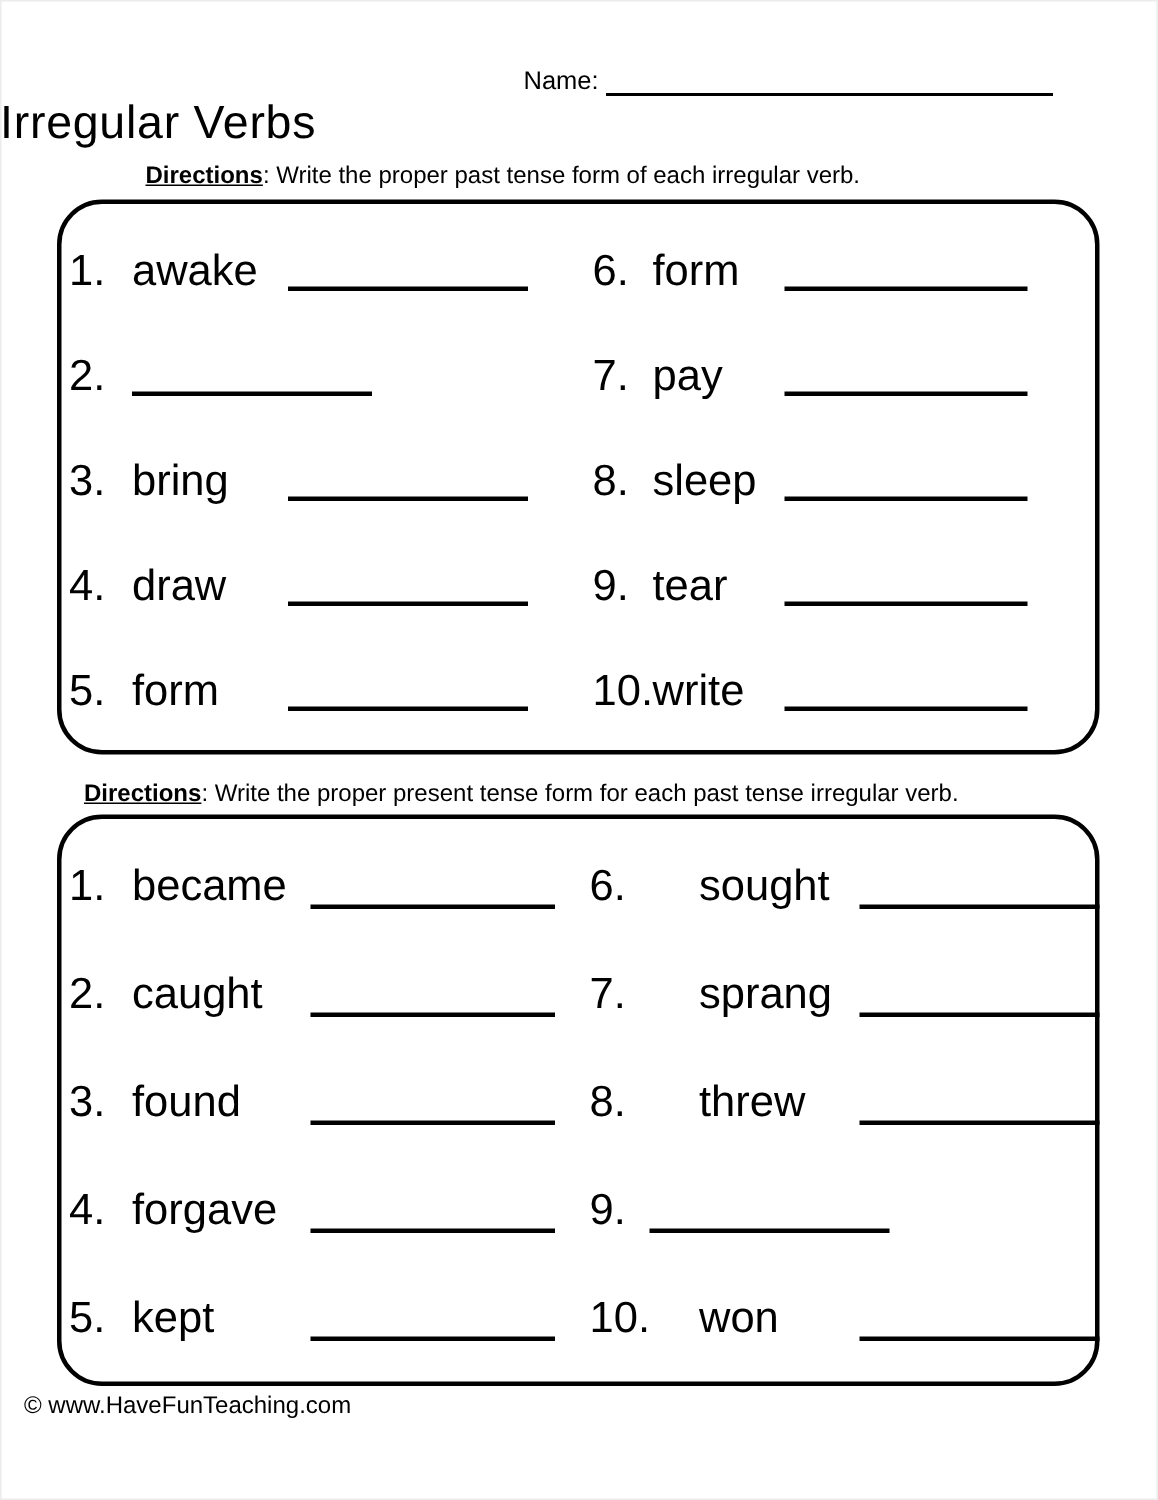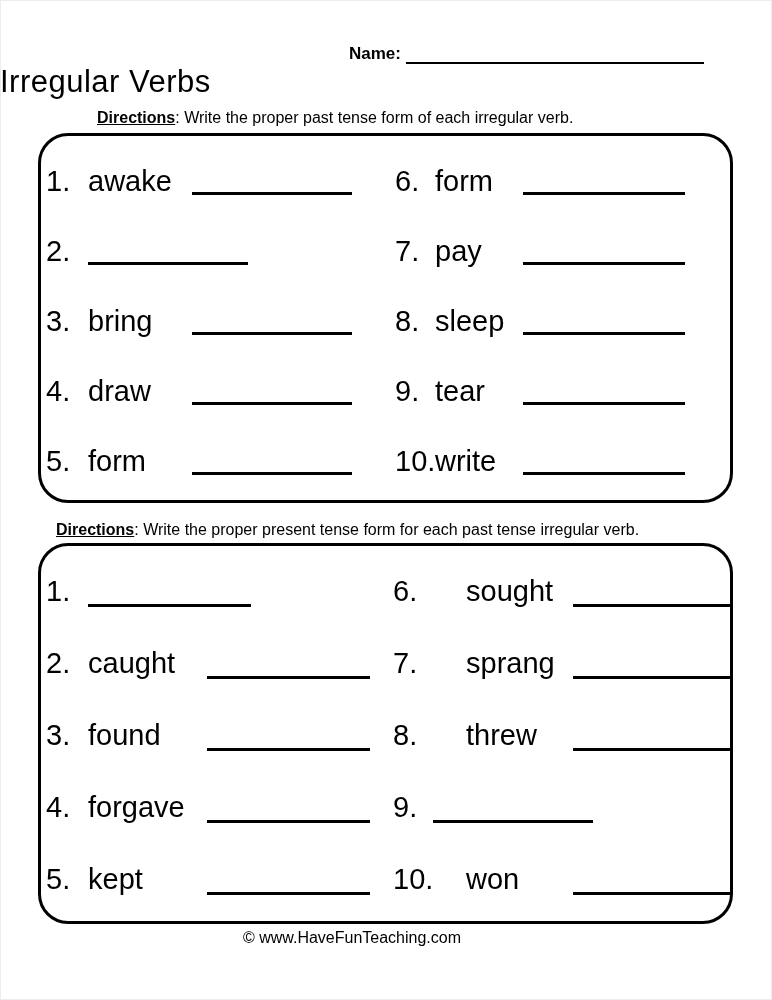--- a/index.html
+++ b/index.html
@@ -5,21 +5,21 @@
   html,body{margin:0;padding:0;}
   body{
     width:772px;height:1000px;position:relative;
     background:#ffffff;color:#000;
     font-family:"Liberation Sans","DejaVu Sans",sans-serif;
     box-shadow:inset 0 0 0 1px #ececec;
     overflow:hidden;
   }
   
   .name-row{position:absolute;top:44px;left:349px;display:flex;align-items:flex-end;}
-  .name-label{font-size:17px;line-height:20px;font-weight:bold;}
+  .name-label{font-size:17px;line-height:20px;}
   .name-line{width:298px;height:18px;border-bottom:2px solid #000;margin-left:5px;}
   
   .title{
     position:absolute;top:64px;left:0;width:100%;
     font-size:31px;letter-spacing:0.5px;
     text-decoration-thickness:2px;text-underline-offset:4px;
   }
   
   .directions{position:absolute;font-size:16px;line-height:19px;}
   .dir1{left:65px;top:108px;margin-left:32px;}
@@ -39,21 +39,21 @@
   .cell{display:flex;align-items:baseline;font-size:29px;}
   .cell .num{flex:0 0 auto;}
   .cell .word{flex:0 0 auto;}
   .blank{flex:0 0 auto;height:0;border-bottom:3px solid #000;position:relative;}
   
   .box1 .left{padding-left:5px;}  .box1 .left .num{width:42px;}  .box1 .left .word{width:104px;} .box1 .left .blank{width:160px;top:4px;}
   .box1 .right .num{width:40px;}  .box1 .right .word{width:88px;} .box1 .right .blank{width:162px;top:4px;}
   .box2 .left{padding-left:5px;}  .box2 .left .num{width:42px;}  .box2 .left .word{width:119px;} .box2 .left .blank{width:163px;top:6px;}
   .box2 .right .num{width:40px;}  .box2 .right .word{width:107px;margin-left:33px;} .box2 .right .blank{width:160px;top:6px;}
   
-  .footer{position:absolute;top:929px;left:0;width:704px;text-align:center;font-size:16px;}
+  .footer{position:absolute;top:929px;left:0;width:704px;text-align:left;font-size:16px;padding-left:16px;}
 </style>
 </head>
 <body>
 
 <div class="name-row">
   <span class="name-label">Name:</span>
   <span class="name-line"></span>
 </div>
 
 <div class="title">Irregular Verbs</div>
@@ -125,20 +125,21 @@
 </div>
 
 <div class="directions dir2">
   <span class="dir-label">Directions</span><span>: Write the proper present tense form for each past tense irregular verb.</span>
 </div>
 
 <div class="wbox box2">
   <div class="row">
     <div class="cell left">
       <span class="num">1.</span>
+      <span class="word">became</span>
       <span class="blank"></span>
     </div>
     <div class="cell right">
       <span class="num">6.</span>
       <span class="word">sought</span>
       <span class="blank"></span>
     </div>
   </div>
   <div class="row">
     <div class="cell left">

